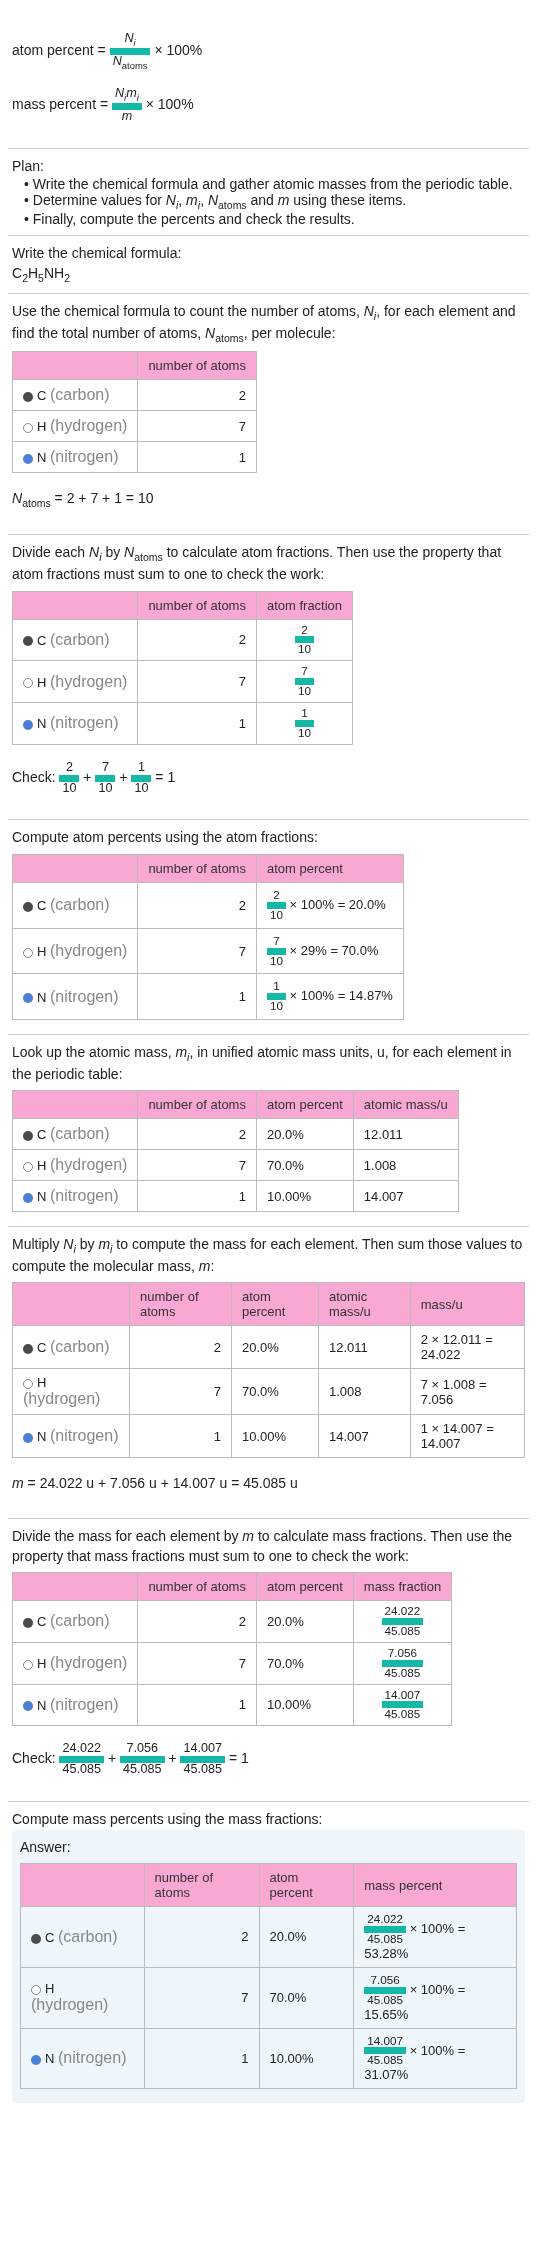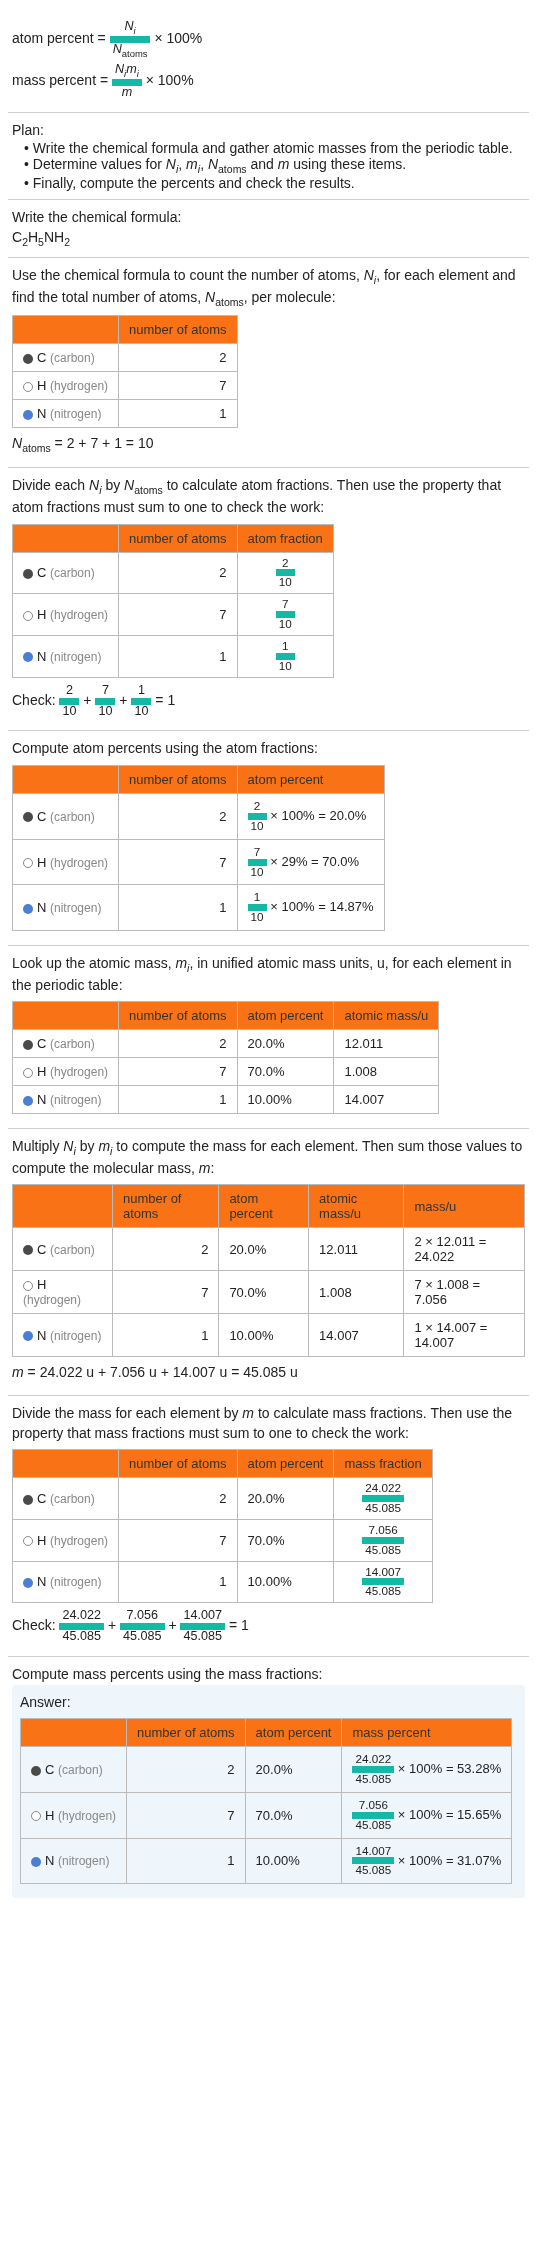--- a/index.html
+++ b/index.html
@@ -8,34 +8,34 @@
     .section:last-child { border-bottom: none; }
     .formula-line { margin: 2px 0; }
     .chem { font-family: Arial, sans-serif; }
     .sub { vertical-align: sub; font-size: 0.75em; }
     .frac { display: inline-block; vertical-align: middle; text-align: center; font-size: 0.9em; }
     .frac .num { display: block; border-bottom: 7px solid #14b8a6; padding: 0 3px; line-height: 1.1; }
     .frac .den { display: block; padding: 0 3px; line-height: 1.1; }
     .i { font-style: italic; }
     table { border-collapse: collapse; margin: 6px 0; }
     th, td { border: 1px solid #bbb; padding: 6px 10px; text-align: left; font-weight: normal; font-size: 13px; }
-    th { background: #f97316; color: #333; }
+    th { background: #f9a8d4; color: #333; }
     td.num { text-align: right; }
     td.cell-frac { text-align: center; padding: 4px 8px; }
     .dot { display: inline-block; width: 10px; height: 10px; border-radius: 50%; margin-right: 4px; vertical-align: middle; }
     .dot.c { background: #4a4a4a; }
     .dot.h { border: 1.5px solid #888; background: #fff; }
     .dot.n { background: #4a7fd4; }
-    .elem-label { color: #888; font-size: 12px; }
+    .elem-label { color: #888; font-size: 16px; }
     .plan li { margin-left: 12px; list-style: none; }
     .plan li::before { content: "• "; }
     .answer-box { background: #eef6fc; padding: 8px; border-radius: 4px; }
     .answer-label { margin-bottom: 6px; font-size: 14px; }
     p { line-height: 1.4; }
-    .eq { margin: 4px 0; }
+    .eq { margin: 16px 0; }
   </style>
 </head>
 <body>
 
 <div class="section">
   <div class="eq formula-line">
     <span>atom percent = </span>
     <span class="frac"><span class="num"><span class="i">N</span><span class="sub i">i</span></span><span class="den"><span class="i">N</span><span class="sub">atoms</span></span></span>
     <span> × 100%</span>
   </div>

